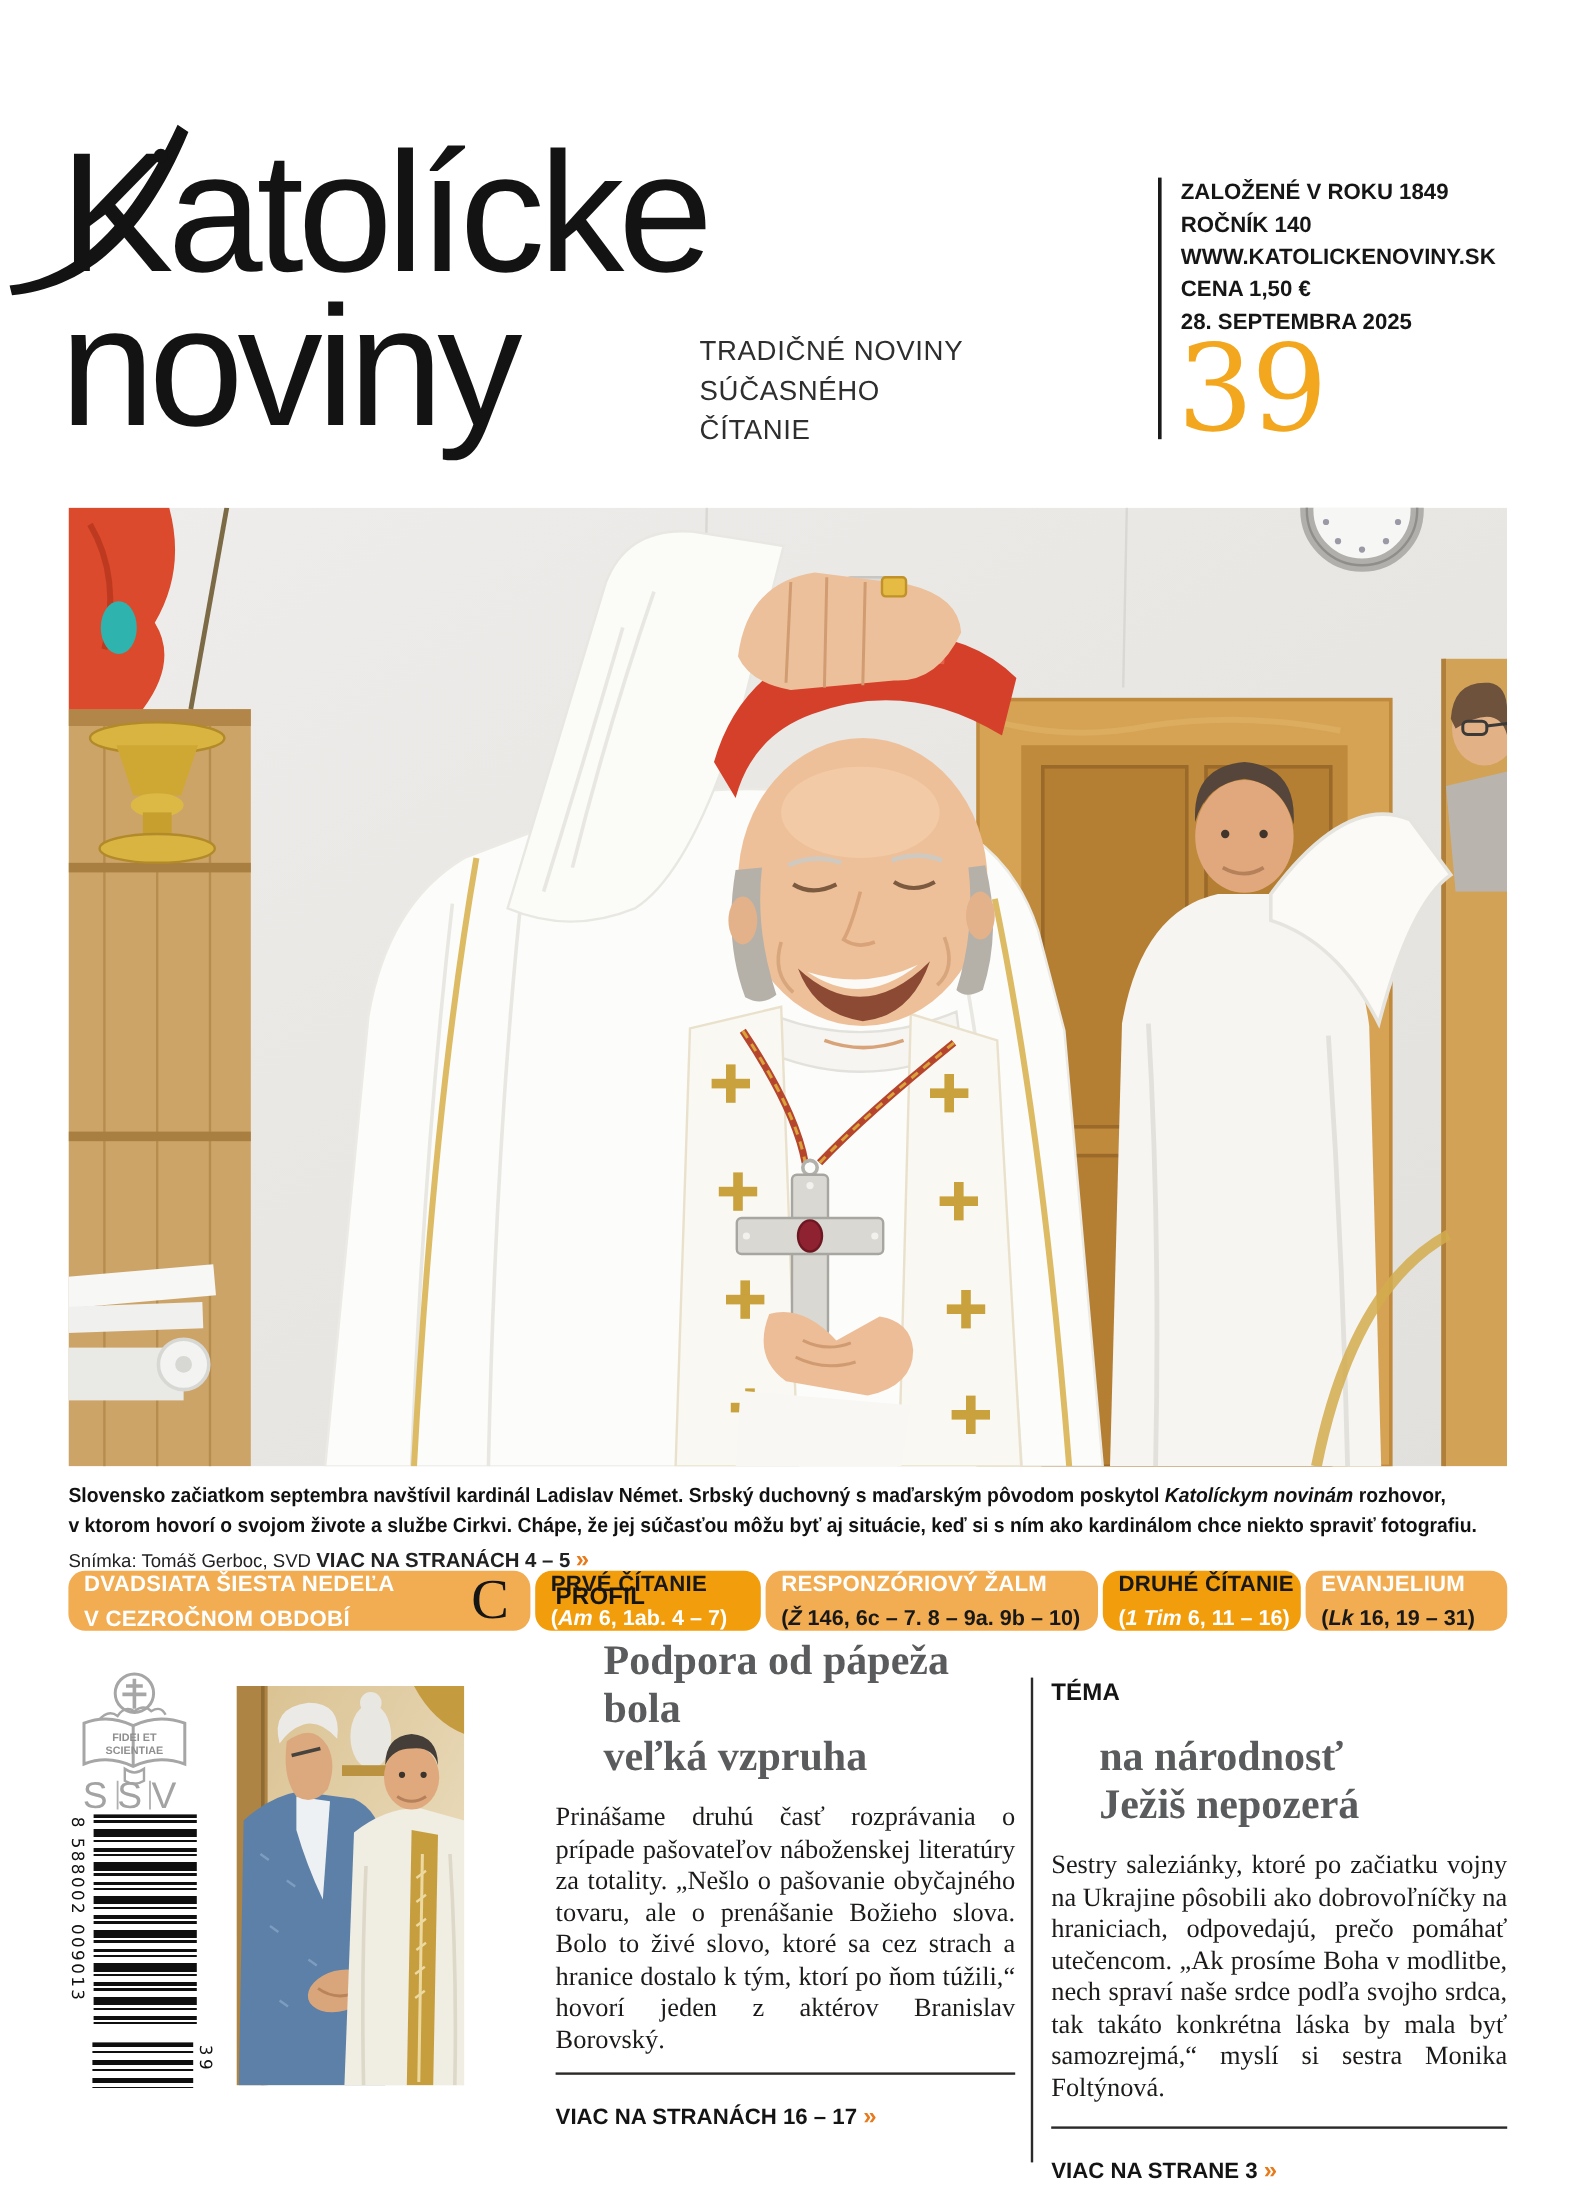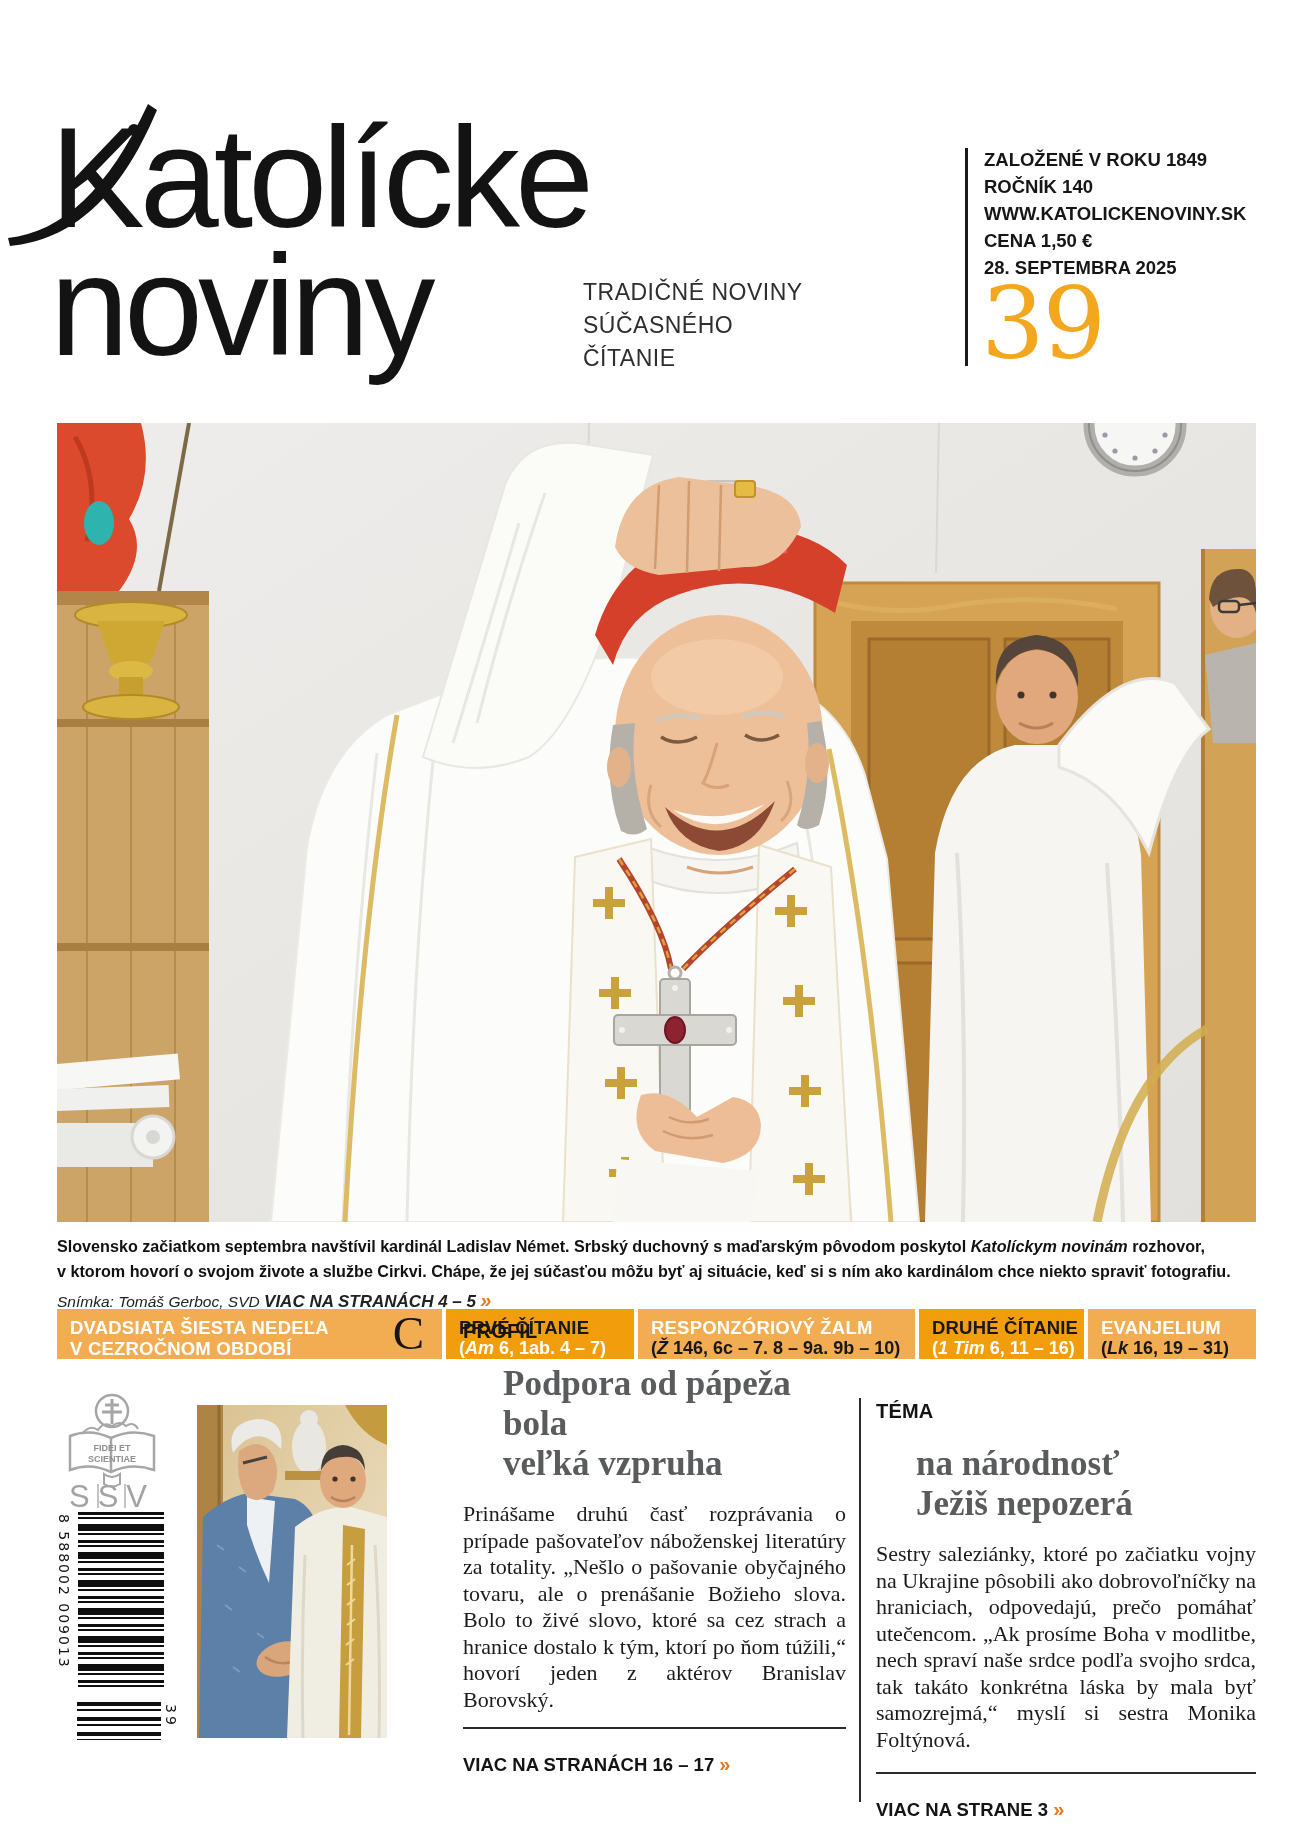--- a/index.html
+++ b/index.html
@@ -13,27 +13,27 @@
   .info-rule{left:965px;top:148px;width:3px;height:218px;background:#1a1a1a;}
   .info-block{left:984px;top:146px;font-weight:700;font-size:18.5px;line-height:27px;color:#161616;}
   .issue-number{left:981px;top:274px;font-family:"DejaVu Serif",serif;font-size:100px;line-height:100px;letter-spacing:-2px;}
 
   
   .main-photo{left:57px;top:423px;width:1199px;height:799px;overflow:hidden;}
 
   
   .caption{left:57px;top:1234px;width:1199px;}
   .cap-line{font-weight:700;font-size:17px;line-height:25px;color:#111;white-space:nowrap;transform:scaleX(.95);transform-origin:left center;}
-  .cap-credit{margin-top:5px;font-size:15.5px;color:#222;white-space:nowrap;font-style:italic;}
+  .cap-credit{margin-top:5px;font-size:15.5px;color:#222;white-space:nowrap;}
   .cap-credit b{font-size:17px;}
   .chev{font-weight:800;font-size:20px;letter-spacing:-2px;}
 
   
   .bar{left:57px;top:1309px;width:1199px;height:50px;display:flex;}
-  .seg{height:50px;display:flex;flex-direction:column;justify-content:flex-end;padding-left:13px;box-sizing:border-box;}
+  .seg{height:50px;display:flex;flex-direction:column;justify-content:space-between;padding-left:13px;box-sizing:border-box;border-radius:14px;}
   .seg + .seg{margin-left:4px;}
   .seg.light{background:#f2ac52;}
   .seg.dark{background:#f29d0c;}
   .seg-title{font-weight:700;font-size:18.5px;line-height:21px;letter-spacing:.2px;}
   .seg-ref{font-size:18px;line-height:21px;font-weight:700;}
   .light .seg-title{color:#ffffff;}
   .light .seg-ref{color:#181818;}
   .dark .seg-title{color:#181818;}
   .dark .seg-ref{color:#ffffff;}
   .seg-sunday{position:relative;width:385px;padding-right:70px;}

